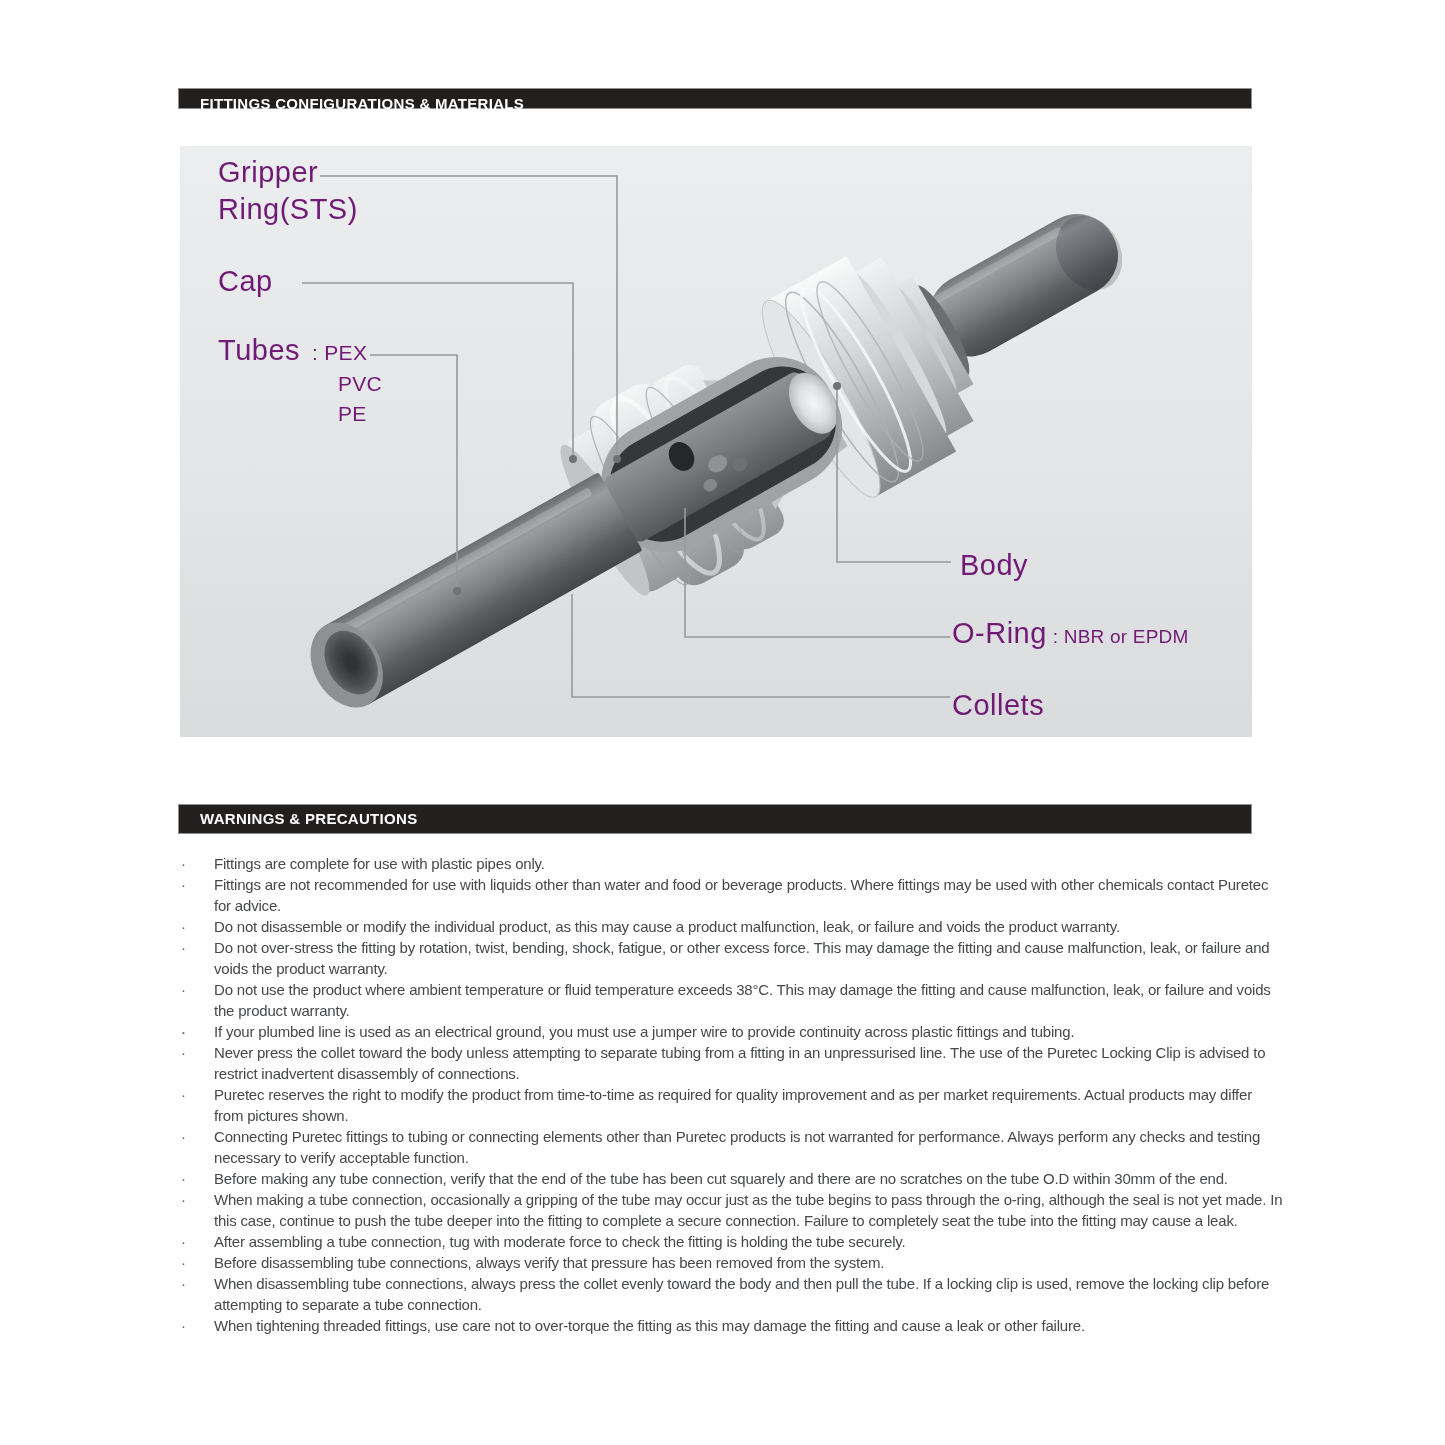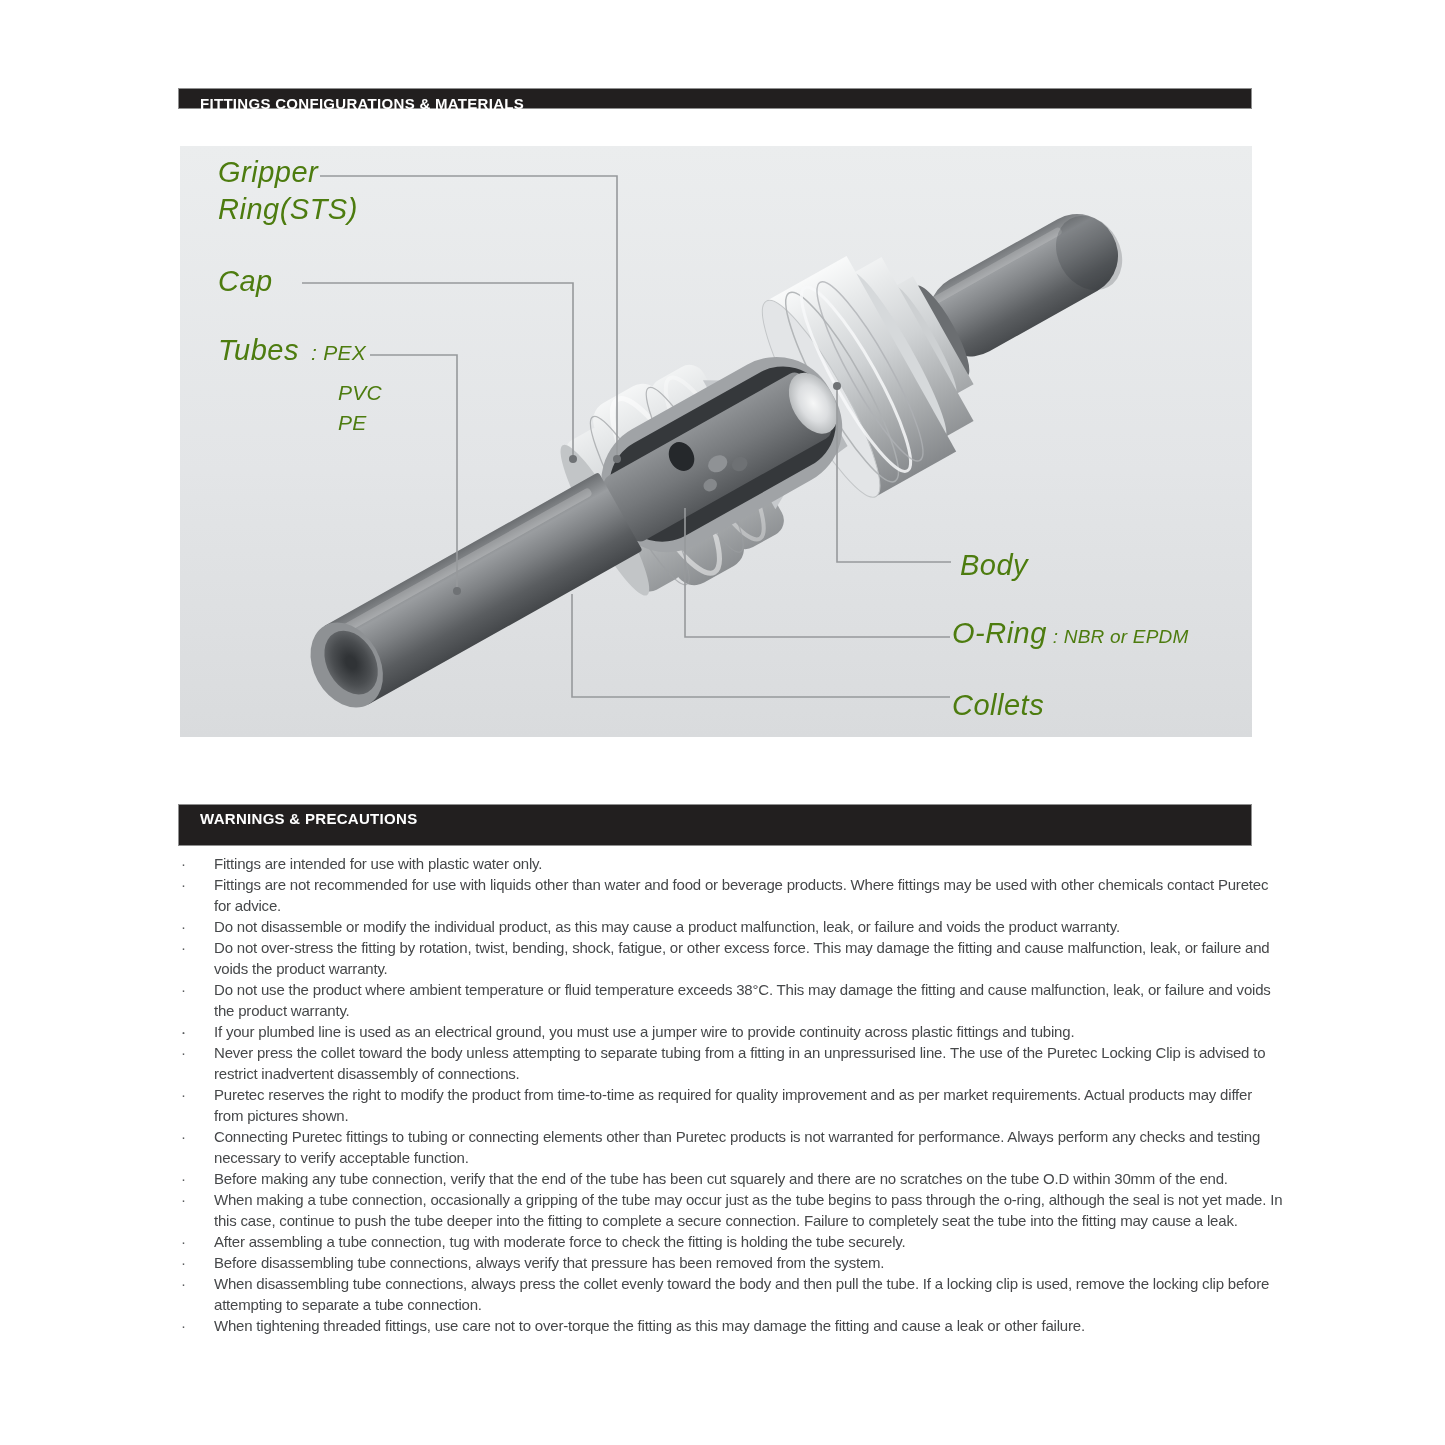--- a/index.html
+++ b/index.html
@@ -5,35 +5,35 @@
   html,body { margin:0; padding:0; }
   body {
     width:1445px; height:1445px; position:relative;
     background:#ffffff;
     font-family:"Liberation Sans", sans-serif;
     overflow:hidden;
   }
 
   
   .section-bar {
-    position:absolute; left:178px; width:1074px; height:42px;
+    position:absolute; left:178px; width:1074px; height:30px;
     background:#221f1f; border:1px solid #8f8f8f; box-sizing:border-box;
     color:#ffffff; font-weight:bold; font-size:15px; letter-spacing:.3px;
     line-height:28px; padding-left:21px;
   }
   #bar1 { top:88px; height:21px; line-height:30px; }
   #bar2 { top:804px; }
 
   
   .panel { position:absolute; left:180px; top:146px; width:1072px; height:591px; }
   .panel svg { position:absolute; left:0; top:0; width:1072px; height:591px; }
 
-  .dlabel { position:absolute; color:#4d7c0f; white-space:nowrap;font-style:italic; }
+  .dlabel { position:absolute; color:#701a75; white-space:nowrap; }
   .big   { font-size:29px; letter-spacing:.5px; }
-  .small { font-size:21px; letter-spacing:.3px;margin-top:9px; }
+  .small { font-size:21px; letter-spacing:.3px; }
   .tiny  { font-size:19px; letter-spacing:.2px; }
   #lbl-gripper { left:38px;  top:8px;   line-height:37px; }
   #lbl-cap     { left:38px;  top:119px; }
   #lbl-tubes   { left:38px;  top:188px; }
   #lbl-tubes .small { margin-left:12px; }
   #lbl-pvc     { left:158px; top:226px; }
   #lbl-pe      { left:158px; top:256px; }
   #lbl-body    { left:780px; top:403px; }
   #lbl-oring   { left:772px; top:471px; }
   #lbl-oring .tiny { margin-left:6px; }
@@ -180,21 +180,21 @@
   </div>
   <div class="dlabel big" id="lbl-collets">Collets</div>
 </div>
 
 <div class="section-bar" id="bar2">WARNINGS &amp; PRECAUTIONS</div>
 
 <div class="warnings">
 
     <div class="warning-item">
       <span class="bullet">·</span>
-      <span>Fittings are intended for use with plastic water only.</span>
+      <span>Fittings are complete for use with plastic pipes only.</span>
     </div>
 
     <div class="warning-item">
       <span class="bullet">·</span>
       <span>Fittings are not recommended for use with liquids other than water and food or beverage products. Where fittings may be used with other chemicals contact Puretec for advice.</span>
     </div>
 
     <div class="warning-item">
       <span class="bullet">·</span>
       <span>Do not disassemble or modify the individual product, as this may cause a product malfunction, leak, or failure and voids the product warranty.</span>

